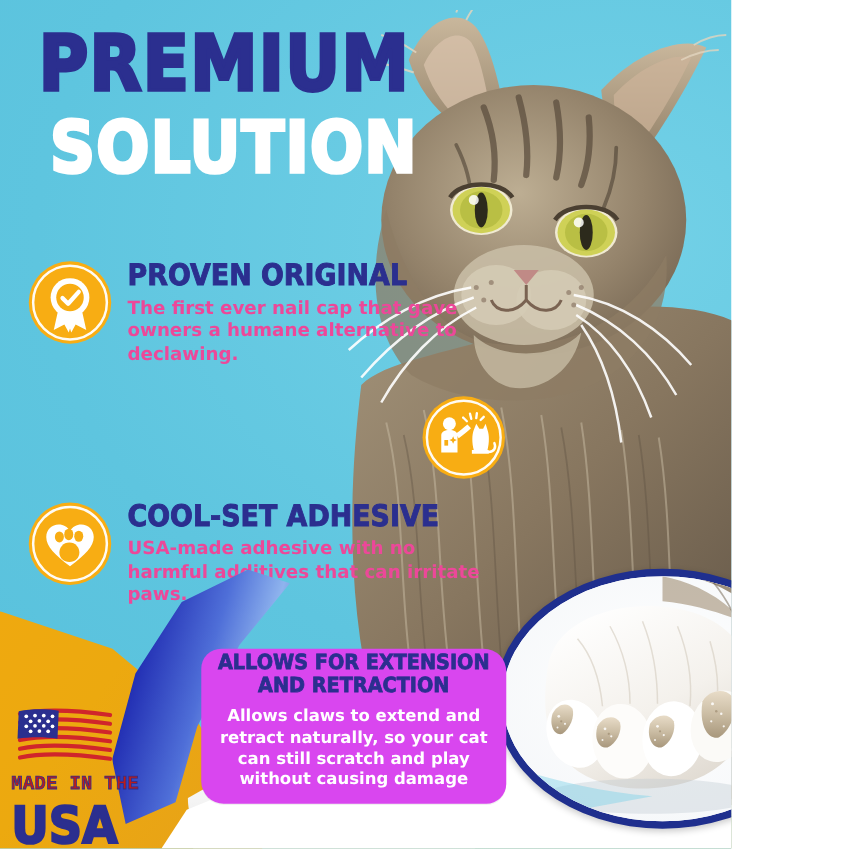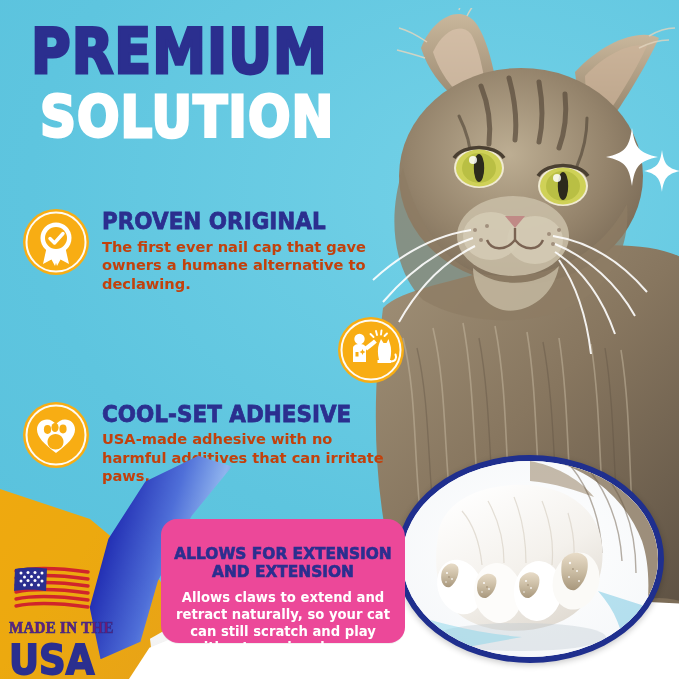--- a/index.html
+++ b/index.html
@@ -4,21 +4,21 @@
 <style>
   * { margin:0; padding:0; box-sizing:border-box; }
   html,body { width:679px; height:679px; }
   body {
     font-family:"Liberation Sans", sans-serif;
     background:#ffffff;
     overflow:hidden;
   }
   .poster {
     position:relative;
-    width:679px; height:679px;
+    width:585px; height:679px;
     overflow:hidden;
     background:#ffffff;
   }
 
   
   .gold-layer {
     position:absolute; left:0; top:0; width:679px; height:679px;
     background:linear-gradient(125deg,#f0a90f 0%,#eca611 40%,#e8a317 72%,#d99a18 100%);
     clip-path:polygon(0% 46%, 100% 100%, 0% 100%);
   }
@@ -108,31 +108,31 @@
     color:#2b2f8f;
     letter-spacing:0px;
     -webkit-text-stroke:0.7px #2b2f8f;
     transform:scaleY(1.1); transform-origin:left top;
     margin-bottom:7px;
   }
   .f-desc {
     font-family:"DejaVu Sans", sans-serif;
     font-weight:bold;
     font-size:14.6px; line-height:1.28;
-    color:#c2410c;
+    color:#ec4899;
     max-width:290px;
   }
 
   
   .callout {
     position:absolute; left:161px; top:519px; width:244px; height:124px;
-    background:#ec4899;
+    background:#d946ef;
     border-radius:16px 18px 16px 18px;
     box-shadow:0 1px 0 rgba(0,0,0,.06);
-    padding:26px 10px 8px;
+    padding:2px 10px 8px;
     text-align:center;
     z-index:6;
   }
   .c-title {
     font-family:"DejaVu Sans", sans-serif;
     font-weight:bold;
     font-size:15.4px; line-height:1.08;
     color:#2b2f8f;
     -webkit-text-stroke:0.6px #2b2f8f;
     transform:scaleY(1.08); transform-origin:center top;
@@ -143,23 +143,23 @@
     font-weight:bold;
     font-size:13.2px; line-height:1.26;
     color:#ffffff;
     margin-top:12px;
   }
 
   
   .usa { position:absolute; left:9px; top:565px; width:125px; z-index:7; }
   .usa-flag { width:78px; height:46px; display:block; margin-left:4px; }
   .usa-made {
-    font-family:Liberation Serif, serif;
+    font-family:Liberation Mono, monospace;
     font-weight:bold; font-size:15px; line-height:1;
-    color:#701a75; letter-spacing:0.3px;
+    color:#b91c1c; letter-spacing:0.3px;
     -webkit-text-stroke:0.6px #2b2f8f;
     margin-top:9px; transform:scaleY(1.05); transform-origin:left top;
   }
   .usa-big {
     font-family:"DejaVu Sans", sans-serif;
     font-weight:bold; font-size:37px; line-height:1;
     color:#2b2f8f; letter-spacing:0px;
     -webkit-text-stroke:1.6px #2b2f8f;
     margin-top:5px; transform:scaleY(1.1); transform-origin:left top;
   }
@@ -486,21 +486,21 @@
       <ellipse cx="118" cy="176" rx="86" ry="14" fill="#b9c6cd" opacity="0.35"></ellipse>
 
       <path d="M0 150 C 30 160, 70 172, 120 176 L 0 198 Z" fill="#7fd2e8" opacity="0.45"></path>
       <path d="M196 130 C 214 150, 222 172, 224 198 L 258 198 L 258 150 Z" fill="#4fb8dc" opacity="0.4"></path>
     </svg>
   </div>
 
   <div class="callout">
     <div class="c-title">
       <div>ALLOWS FOR EXTENSION</div>
-      <div>AND EXTENSION</div>
+      <div>AND RETRACTION</div>
     </div>
     <div class="c-desc">Allows claws to extend and retract naturally, so your cat can still scratch and play without causing damage</div>
   </div>
 
   <div class="usa">
     <svg class="usa-flag" viewBox="0 0 78 46" xmlns="http://www.w3.org/2000/svg">
       <g stroke="#d0252b" stroke-width="3.4" fill="none" stroke-linecap="round">
         <path d="M3 6 C 22 2, 46 3, 75 7"></path>
         <path d="M3 13 C 22 9, 46 10, 75 14"></path>
         <path d="M3 20 C 22 16, 46 17, 75 21"></path>

